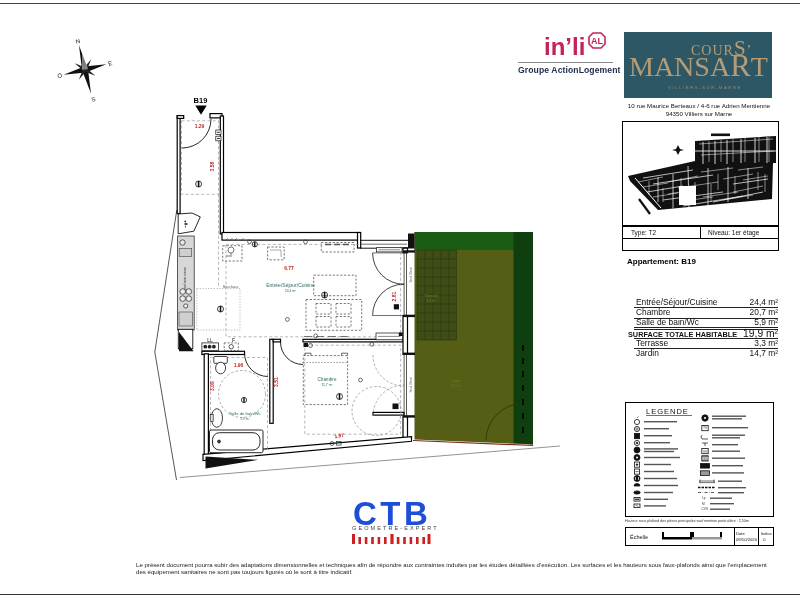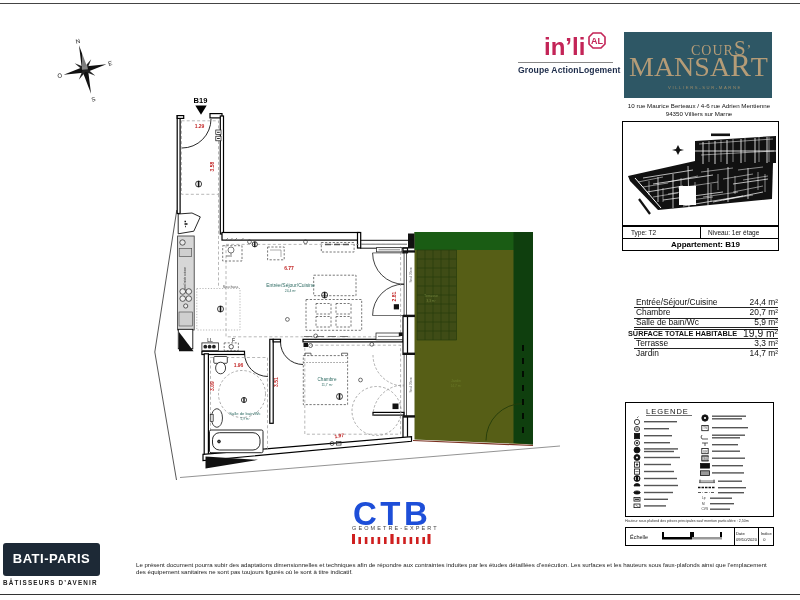--- a/index.html
+++ b/index.html
@@ -378,21 +378,21 @@
   </svg>
 </div>
 
 <div class="abs" style="left:622px;top:225px;width:155px;height:12px;border:1px solid #000;font-size:6.5px;color:#111;">
   <div class="abs" style="left:8px;top:2.5px;">Type: T2</div>
   <div class="abs" style="left:77px;top:0;width:1px;height:12px;background:#000;"></div>
   <div class="abs" style="left:85px;top:2.5px;">Niveau: 1er étage</div>
 </div>
 
 <div class="abs" style="left:622px;top:237px;width:155px;height:13px;border:1px solid #000;border-top:none;font-size:8px;font-weight:bold;color:#000;">
-  <div class="abs" style="left:4px;top:3px;margin-left:44px;">Appartement: B19</div>
+  <div class="abs" style="left:4px;top:20px;">Appartement: B19</div>
 </div>
 
 <div class="abs" style="left:634px;top:296.5px;width:145px;font-size:9px;color:#111;">
 
 <div class="abs" style="left:2px;top:0px;width:142px;height:10.2px;line-height:10.2px;display:flex;justify-content:space-between;font-size:8.4px;">
   <span>Entrée/Séjour/Cuisine</span>
         <span>24,4 m²</span>
 </div>
 <div class="abs" style="left:0;top:10.7px;width:144px;height:1px;background:#222;"></div>
 
@@ -402,21 +402,21 @@
 </div>
 <div class="abs" style="left:0;top:21.4px;width:144px;height:1px;background:#222;"></div>
 
 <div class="abs" style="left:2px;top:21.8px;width:142px;height:9px;line-height:9px;display:flex;justify-content:space-between;font-size:8.4px;">
   <span>Salle de bain/Wc</span>
         <span>5,9 m²</span>
 </div>
 <div class="abs" style="left:0;top:30.7px;width:144px;height:1px;background:#222;"></div>
 <div class="abs" style="left:0;top:32.2px;width:144px;height:1px;background:#222;"></div>
 
-<div class="abs" style="left:-6px;top:33.2px;width:150px;height:8.8px;display:flex;justify-content:space-between;align-items:flex-end;">
+<div class="abs" style="left:-6px;top:33.2px;width:150px;height:8.8px;display:flex;justify-content:space-between;align-items:center;">
   <span style="font-size:7.3px;font-weight:bold;">SURFACE TOTALE HABITABLE</span>
         <span style="font-size:10.3px;line-height:8.8px;">19,9 m²</span>
 </div>
 <div class="abs" style="left:0;top:41.6px;width:144px;height:1px;background:#222;"></div>
 
 <div class="abs" style="left:2px;top:42px;width:142px;height:9.2px;line-height:9.2px;display:flex;justify-content:space-between;font-size:8.4px;">
   <span>Terrasse</span>
         <span>3,3 m²</span>
 </div>
 <div class="abs" style="left:0;top:51.4px;width:144px;height:1px;background:#222;"></div>
@@ -554,23 +554,18 @@
     <rect x="44.8" y="3" width="2.6" height="7"></rect>
     <rect x="51.2" y="3" width="2.6" height="7"></rect>
     <rect x="57.6" y="3" width="2.6" height="7"></rect>
     <rect x="64" y="3" width="2.6" height="7"></rect>
     <rect x="70.4" y="3" width="2.6" height="7"></rect>
     <rect x="75.5" y="0" width="3" height="10"></rect>
   </g>
   </svg>
 </div>
 
-<div class="abs" style="left:3px;top:543px;width:100px;height:45px;">
-  <div class="abs" style="left:0;top:0;width:97px;height:33px;background:#1d2936;border-radius:3px;"></div>
-  <div class="abs" style="left:0;top:8px;width:97px;text-align:center;font-size:13px;font-weight:bold;color:#fff;letter-spacing:0.5px;">BATI-PARIS</div>
-  <div class="abs" style="left:0;top:36px;width:101px;font-size:6.3px;font-weight:bold;color:#222;letter-spacing:1.2px;">BÂTISSEURS D’AVENIR</div>
-</div>
 
 <div class="abs" style="left:136px;top:561px;width:640px;font-size:6.1px;color:#222;line-height:1.22;">
 Le présent document pourra subir des adaptations dimensionnelles et techniques afin de répondre aux contraintes induites par les études détaillées d’exécution. Les surfaces et les hauteurs sous faux-plafonds ainsi que l’emplacement<br>des équipement sanitaires ne sont pas toujours figurés où le sont à titre indicatif.
 </div>
 
 </div>
 
 </body></html>

